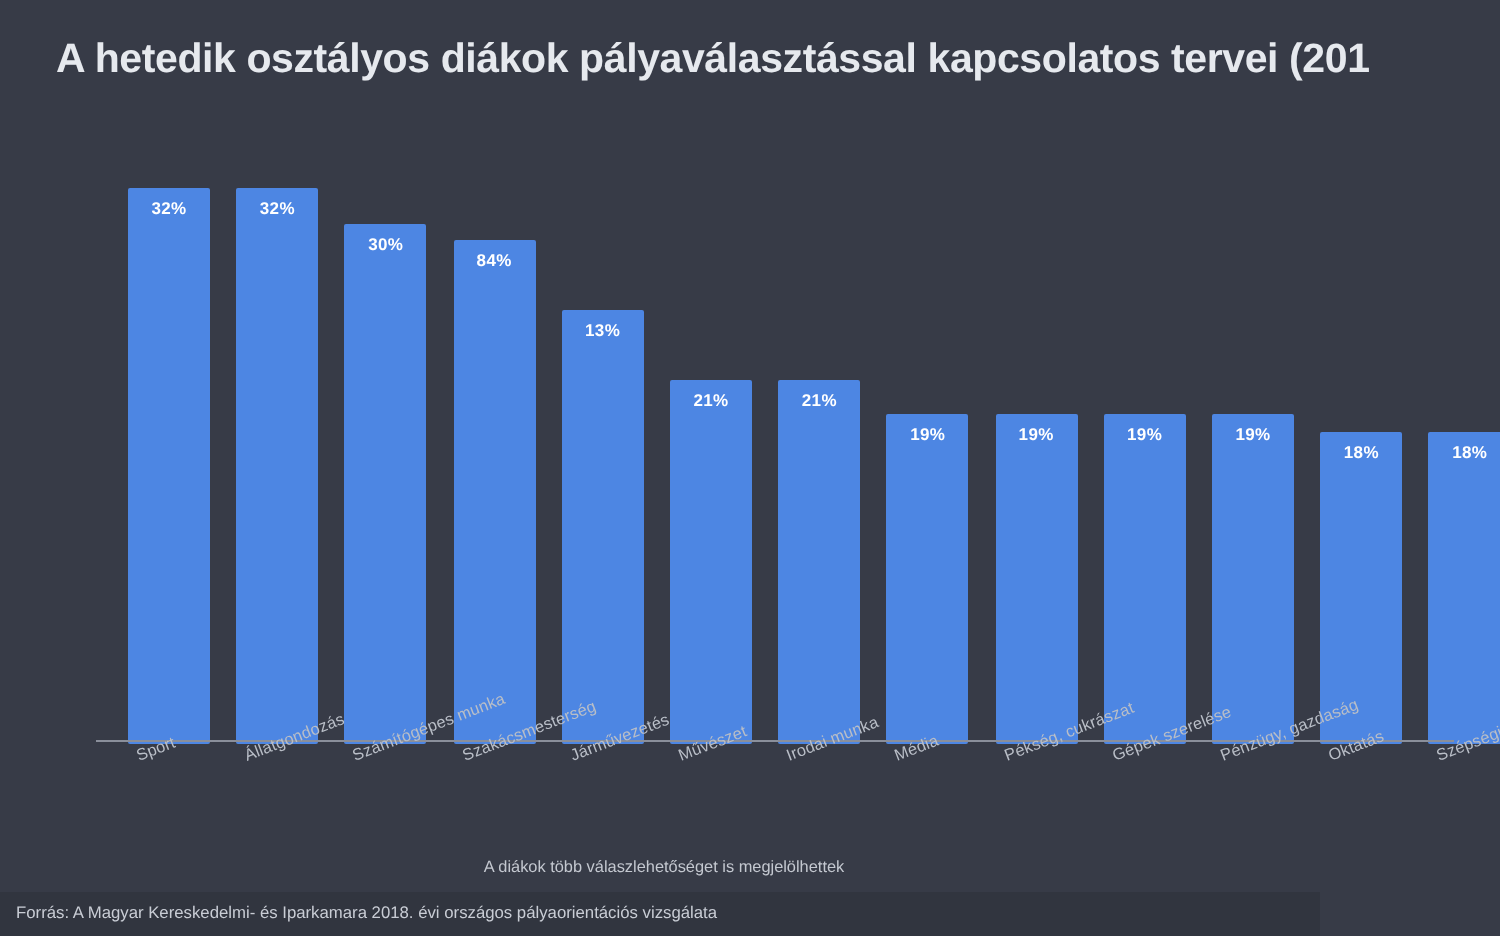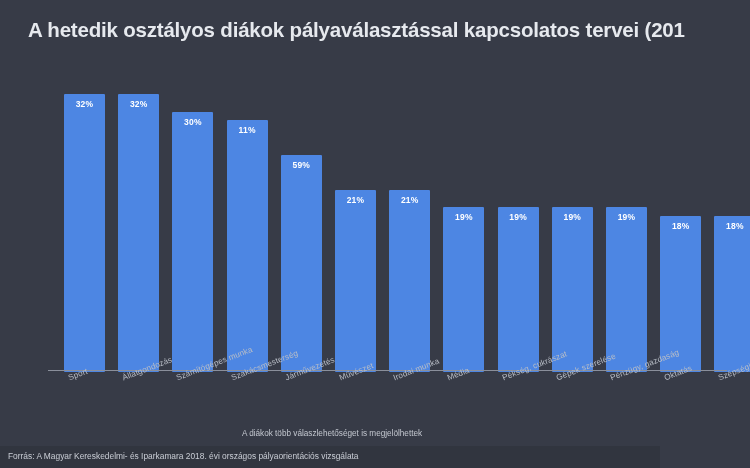--- a/index.html
+++ b/index.html
@@ -121,25 +121,25 @@
       <div class="bar-group" style="left: 118.2px; height: 370px;">
         <div class="bar" style="height: 277.76px; background: rgb(77, 134, 227);"></div>
         <div class="bar-value" style="top: 97.24px;">32%</div>
       </div>
       <div class="bar-group" style="left: 172.4px; height: 370px;">
         <div class="bar" style="height: 260.4px; background: rgb(77, 134, 227);"></div>
         <div class="bar-value" style="top: 114.6px; text-align: center;">30%</div>
       </div>
       <div class="bar-group" style="left: 226.6px; height: 370px;">
         <div class="bar" style="height: 251.72px; background: rgb(77, 134, 227);"></div>
-        <div class="bar-value" style="top: 123.28px;">11%</div>
+        <div class="bar-value" style="top: 123.28px;">84%</div>
       </div>
       <div class="bar-group" style="left: 280.8px; height: 370px;">
         <div class="bar" style="height: 217px; background: rgb(77, 134, 227);"></div>
-        <div class="bar-value" style="top: 158px;">59%</div>
+        <div class="bar-value" style="top: 158px;">13%</div>
       </div>
       <div class="bar-group" style="left: 335px; height: 370px;">
         <div class="bar" style="height: 182.28px; background: rgb(77, 134, 227);"></div>
         <div class="bar-value" style="top: 192.72px;">21%</div>
       </div>
       <div class="bar-group" style="left: 389.2px; height: 370px;">
         <div class="bar" style="height: 182.28px; background: rgb(77, 134, 227);"></div>
         <div class="bar-value" style="top: 192.72px;">21%</div>
       </div>
       <div class="bar-group" style="left: 443.4px; height: 370px;">

